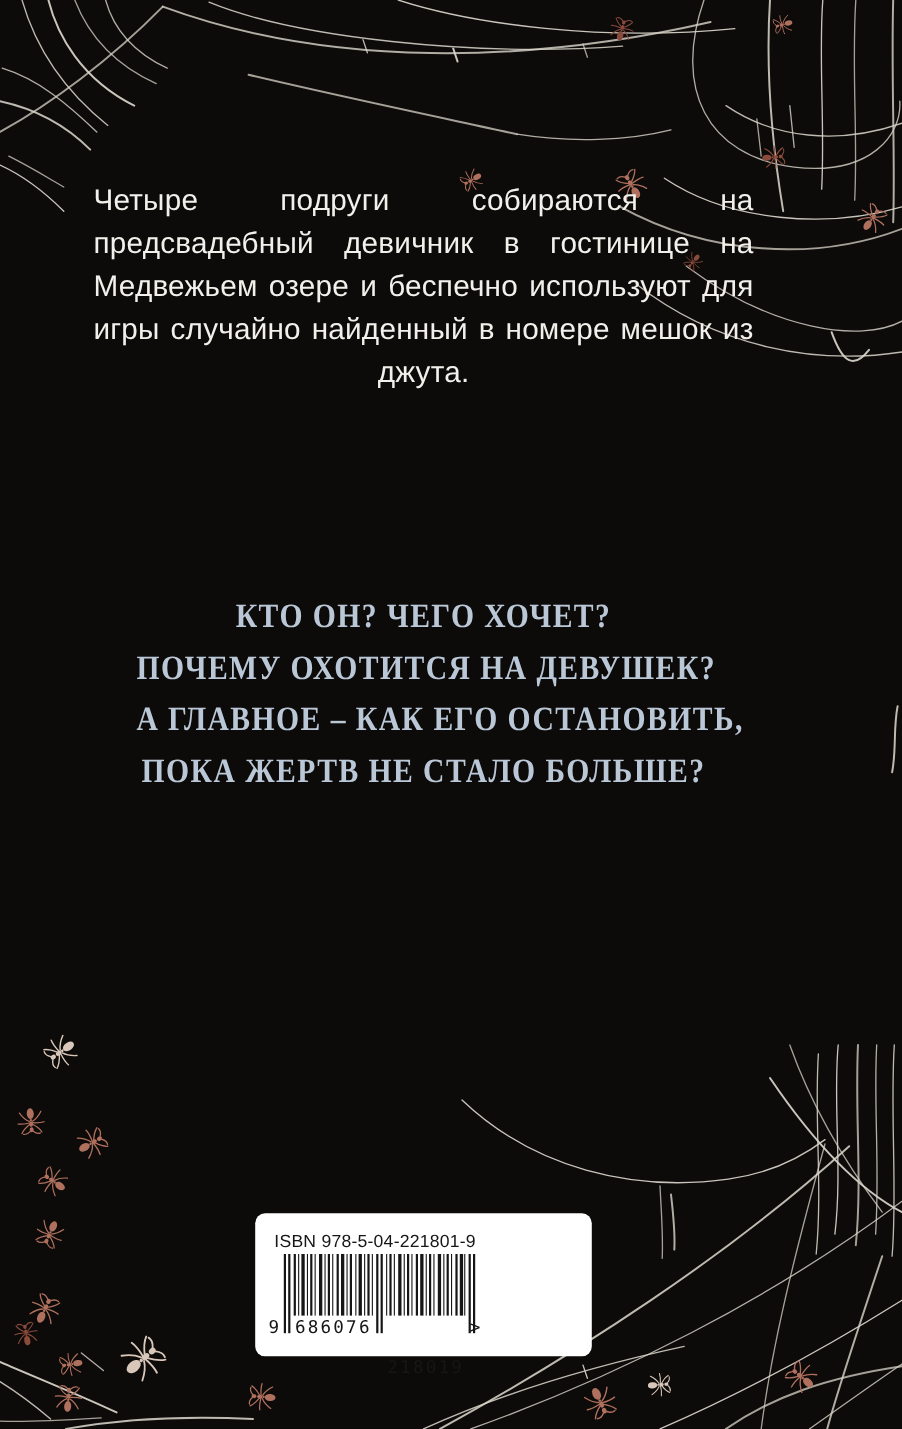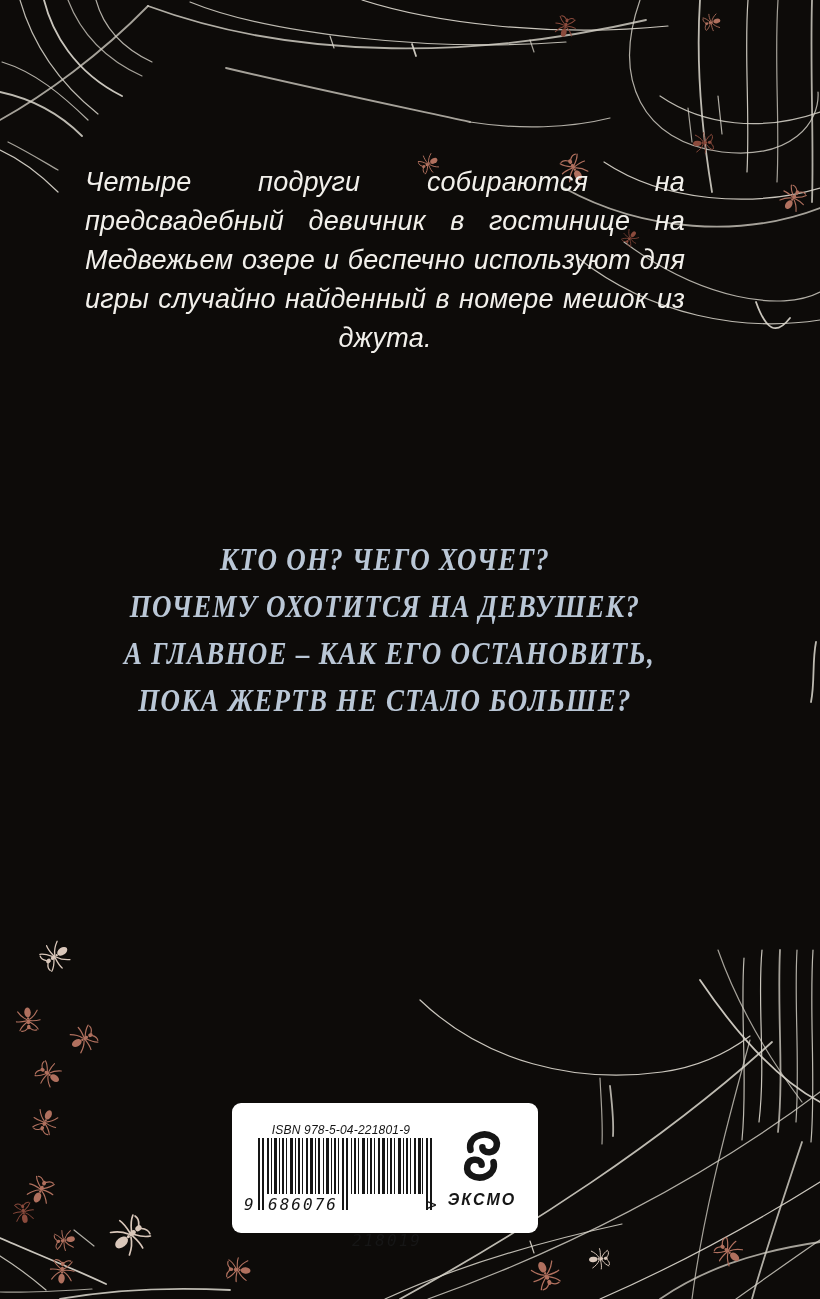--- a/index.html
+++ b/index.html
@@ -2,21 +2,21 @@
 <html><head>
 <meta charset="utf-8">
 <style>
   html,body{margin:0;padding:0;background:#000;}
   .cover{
     position:relative;width:820px;height:1299px;overflow:hidden;
     background:#0d0b09;
     font-family:"Liberation Sans",sans-serif;
   }
   .decor-svg{position:absolute;inset:0;z-index:0;}
-  .textlayer{position:absolute;inset:0;z-index:1;font-style:italic;}
+  .textlayer{position:absolute;inset:0;z-index:1;}
 
   .synopsis{position:absolute;left:85px;width:600px;color:#f2f0eb;}
   .synopsis p{
     margin:0;font-size:27px;line-height:39px;
     text-align:justify;text-align-last:center;
     letter-spacing:.2px;
   }
   .synopsis-top{top:163px;}
   .synopsis-bottom{top:748px;}
 
@@ -32,21 +32,21 @@
   }
 
   .barcode-panel{
     position:absolute;left:232px;top:1103px;width:306px;height:130px;
     background:#ffffff;border-radius:9px;z-index:2;
     display:flex;align-items:center;justify-content:space-between;
     padding:0 14px;box-sizing:border-box;
   }
   .barcode-left{width:190px;position:relative;}
   .isbn{
-    color:#161616;font-size:12px;letter-spacing:.2px;
+    color:#161616;font-size:16px;letter-spacing:.2px;
     text-align:center;margin-bottom:1px;white-space:nowrap;
   }
   .bars{display:block;width:190px;height:74px;}
   .digits{
     position:relative;height:18px;margin-top:-17px;
     font-family:"DejaVu Sans Mono",monospace;font-size:16px;color:#161616;
   }
   .digits span{position:absolute;top:0;}
   .dg0{left:-2px;}
   .dg1{left:20px;width:74px;text-align:center;letter-spacing:2px;}
@@ -277,25 +277,16 @@
             <rect x="180" y="0" width="2" height="72" fill="#161616"></rect>
             <rect x="184" y="0" width="2" height="72" fill="#161616"></rect>
           </svg>
         <div class="digits">
           <span class="dg0">9</span>
           <span class="dg1">686076</span>
           <span class="dg2">218019</span>
           <span class="dg3">&gt;</span>
         </div>
       </div>
-      <div class="publisher">
-        <svg class="swirl" viewBox="0 0 60 70">
-          <g stroke="#161616" stroke-width="8.5" fill="none" stroke-linecap="round">
-            <path d="M15,27 C11,11 31,2 44,10 C53,16 50,29 40,30 C34,30.5 30.5,27 30.5,23.5"></path>
-            <path d="M45,43 C49,59 29,68 16,60 C7,54 10,41 20,40 C26,39.5 29.5,43 29.5,46.5"></path>
-          </g>
-        </svg>
-        <div class="pubname">ЭКСМО</div>
-      </div>
     </div>
 
   </div>
 </div>
 
 </body></html>

